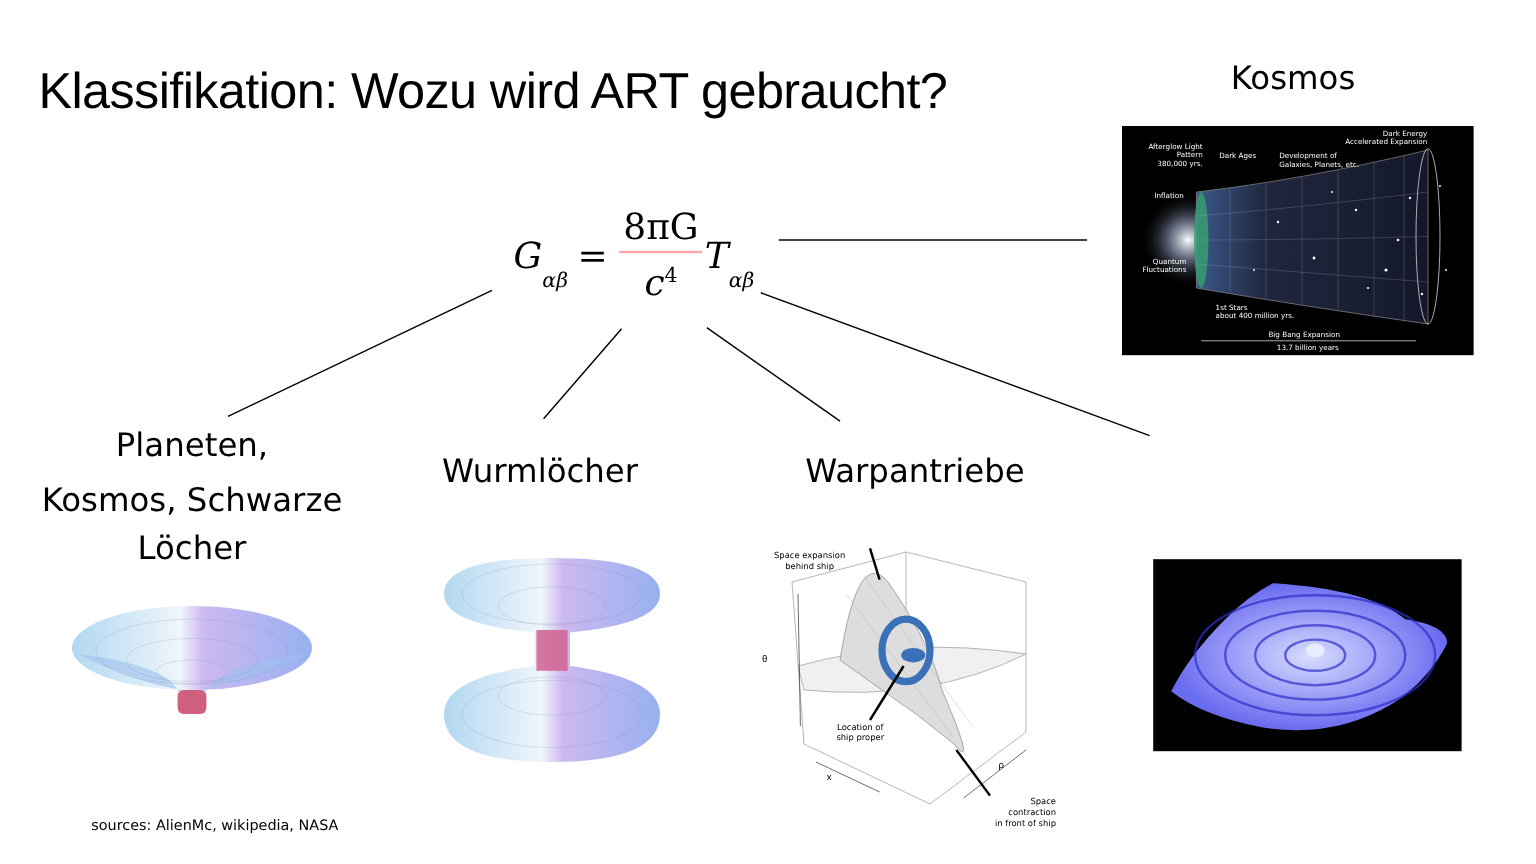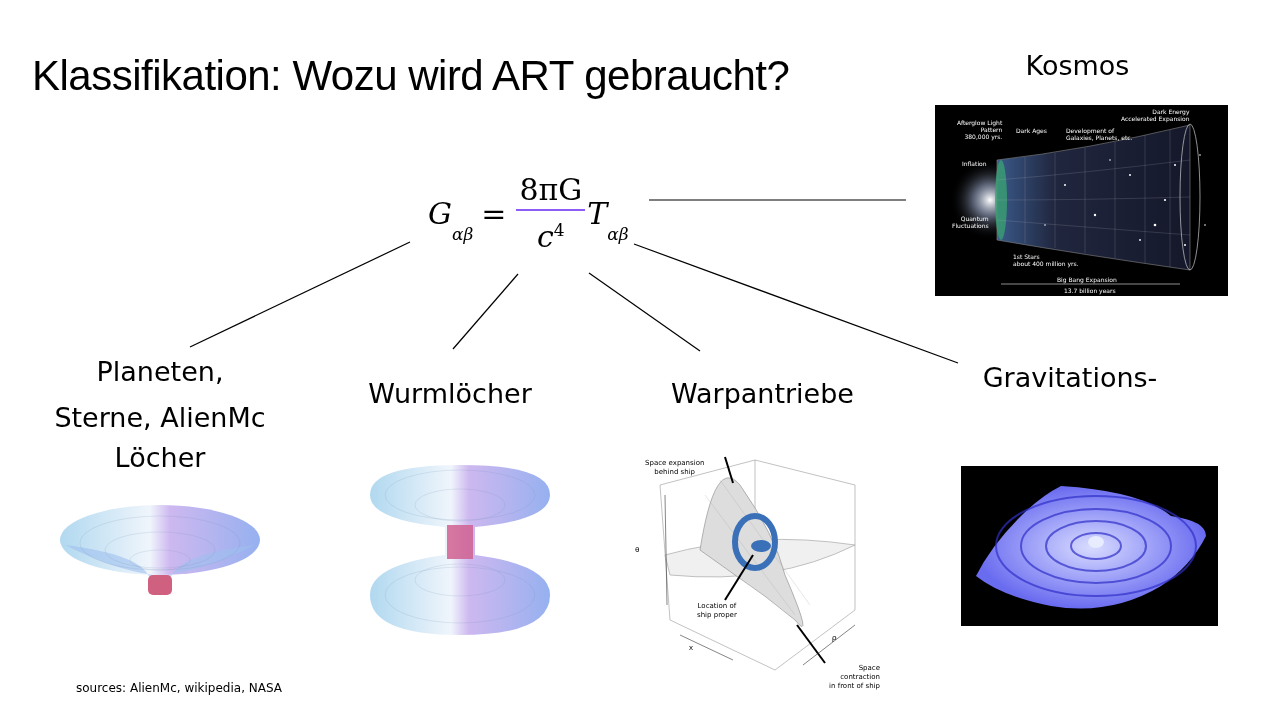--- a/index.html
+++ b/index.html
@@ -6,21 +6,21 @@
   body { width:1280px; height:720px; background:#ffffff; position:relative; overflow:hidden;
          font-family:"Liberation Sans", "DejaVu Sans", sans-serif; color:#000; }
   .abs { position:absolute; }
   .title { left:32px; top:52px; font-size:42px; font-weight:normal; letter-spacing:-0.5px; white-space:nowrap;
            font-family:"Liberation Sans", sans-serif; }
   .label { font-size:30px; text-align:center; line-height:40px; white-space:nowrap; font-family:"DejaVu Sans", sans-serif; font-size:27px; }
   .equation { left:428px; top:168px; width:180px; height:90px; font-family:"DejaVu Serif", "Liberation Serif", serif; font-size:30px; }
   .eq-row { display:flex; align-items:center; height:90px; }
   .eq-sub { font-size:17px; position:relative; top:21px; font-style:italic; }
   .frac { display:inline-flex; flex-direction:column; align-items:center; margin:0 2px; }
-  .frac .num { border-bottom:2px solid #8b5cf6; padding:0 3px 2px; line-height:34px; }
+  .frac .num { border-bottom:2px solid #fca5a5; padding:0 3px 2px; line-height:34px; }
   .frac .den { line-height:34px; padding-top:2px; }
   sup { font-size:17px; }
   .ital { font-style:italic; }
   .sources { left:76px; top:681px; font-size:12px; white-space:nowrap; font-family:"DejaVu Sans", sans-serif; }
   svg.lines { position:absolute; left:0; top:0; }
   .img { position:absolute; overflow:hidden; }
   .cosmos { left:935px; top:105px; width:293px; height:191px; background:#000; }
   .cosmos .txt { position:absolute; color:#fff; font-size:6px; line-height:7px; font-family:"DejaVu Sans", sans-serif; white-space:nowrap; }
   .gwave { left:961px; top:466px; width:257px; height:160px; background:#000; }
 </style>
@@ -103,21 +103,21 @@
   <div class="txt" style="left:186px; top:3px; text-align:right;"><span>Dark Energy</span><br><span>Accelerated Expansion</span></div>
   <div class="txt" style="left:27px; top:55px;">Inflation</div>
   <div class="txt" style="left:17px; top:110px; text-align:right;"><span>Quantum</span><br><span>Fluctuations</span></div>
   <div class="txt" style="left:78px; top:148px;"><span>1st Stars</span><br><span>about 400 million yrs.</span></div>
   <div class="txt" style="left:122px; top:171px;">Big Bang Expansion</div>
   <div class="txt" style="left:129px; top:182px;">13.7 billion years</div>
 </div>
 
 <div class="abs label" style="left:20px; top:352px; width:280px;">
   <div>Planeten,</div>
-  <div style="margin-top:6px;">Sterne, AlienMc</div>
+  <div style="margin-top:6px;">Kosmos, Schwarze</div>
   <div>Löcher</div>
 </div>
 <svg class="abs" style="left:55px; top:495px;" width="210" height="110">
   <defs>
     <linearGradient id="funnel" x1="0" y1="0" x2="1" y2="0">
       <stop offset="0" stop-color="#a8d4ee"></stop>
       <stop offset="0.45" stop-color="#eef4fb"></stop>
       <stop offset="0.55" stop-color="#c8b0ee"></stop>
       <stop offset="1" stop-color="#8aa8ee"></stop>
     </linearGradient>
@@ -185,21 +185,20 @@
   <div class="abs" style="left:198px; top:229px; font-size:7px; text-align:right; line-height:9px; font-family:'DejaVu Sans',sans-serif;">
     <span>Space contraction</span><br>
     <span>in front of ship</span>
   </div>
   <div class="abs" style="left:10px; top:110px; font-size:8px;">θ</div>
   <div class="abs" style="left:64px; top:208px; font-size:8px;">x</div>
   <div class="abs" style="left:207px; top:198px; font-size:8px;">ρ</div>
 </div>
 
 <div class="abs label" style="left:955px; top:358px; width:230px;">
-  <div>Gravitations-</div>
 </div>
 <div class="img gwave">
   <svg width="257" height="160">
     <defs>
       <radialGradient id="ripple" cx="0.5" cy="0.5" r="0.5">
         <stop offset="0" stop-color="#d8dcff"></stop>
         <stop offset="1" stop-color="#6a6cf0"></stop>
       </radialGradient>
     </defs>
     <path d="M15 110 Q30 80 60 50 Q80 30 100 20 Q180 25 210 50 Q245 55 245 70 Q230 100 200 120 Q150 150 90 140 Q40 130 15 110Z" fill="url(#ripple)"></path>

